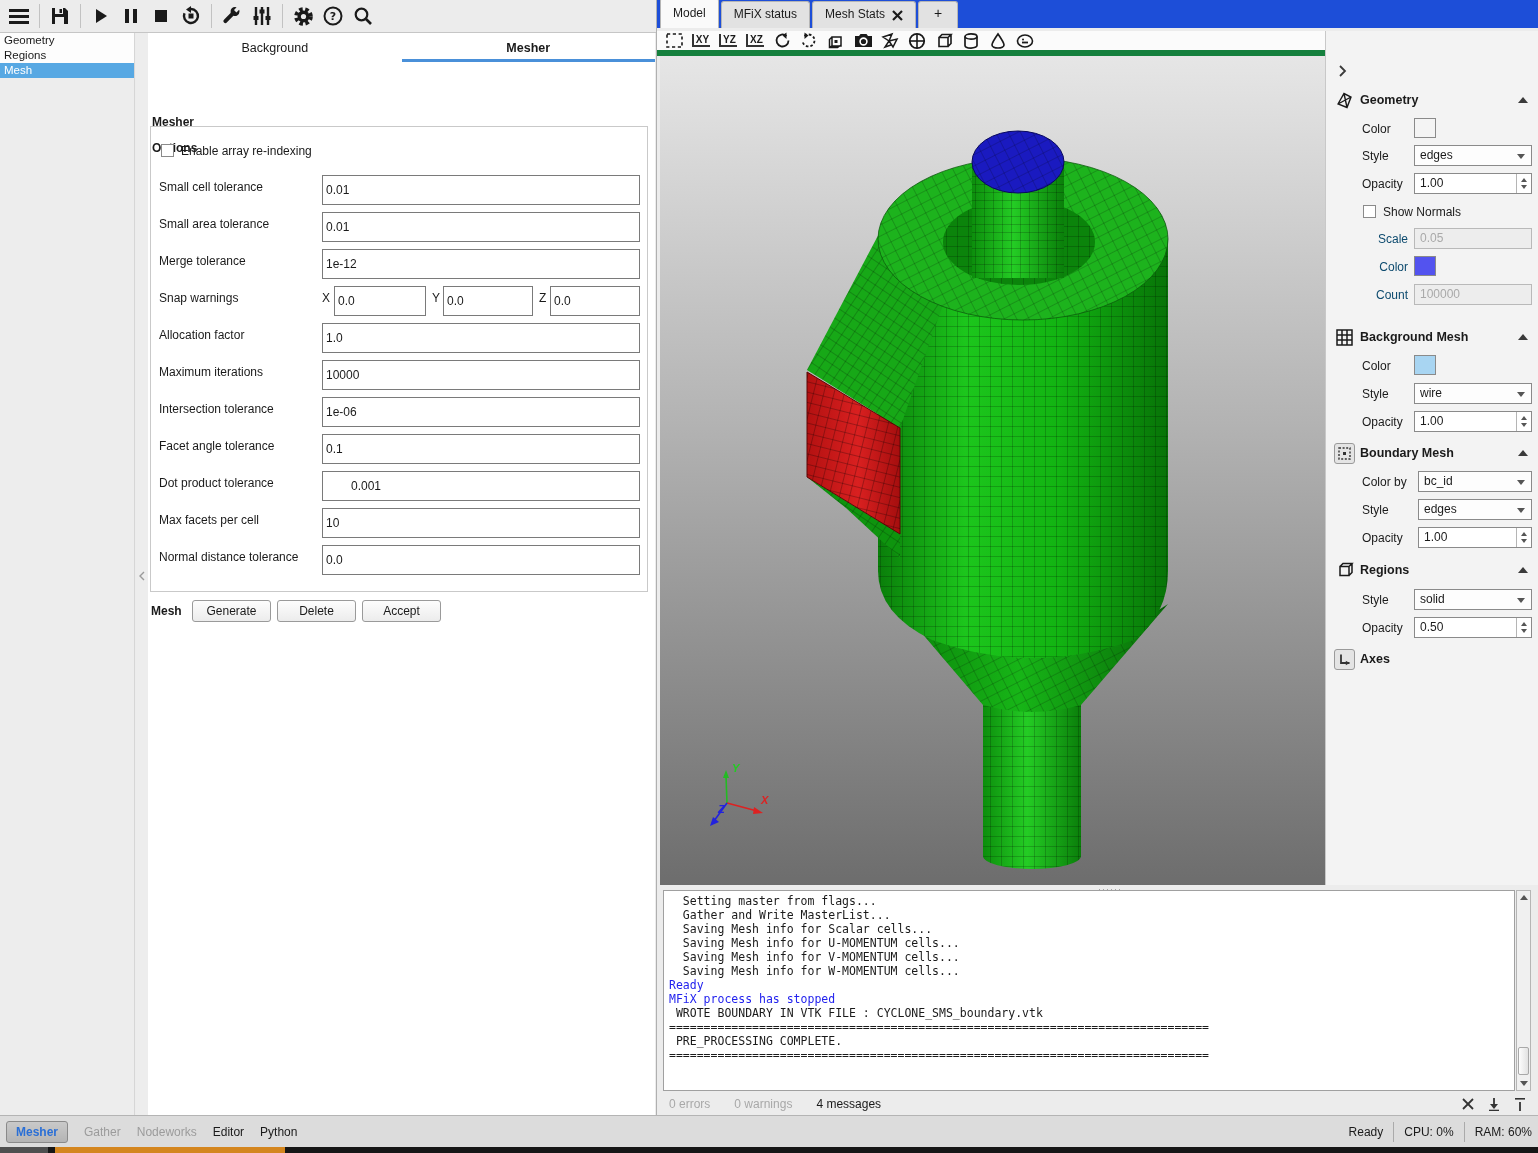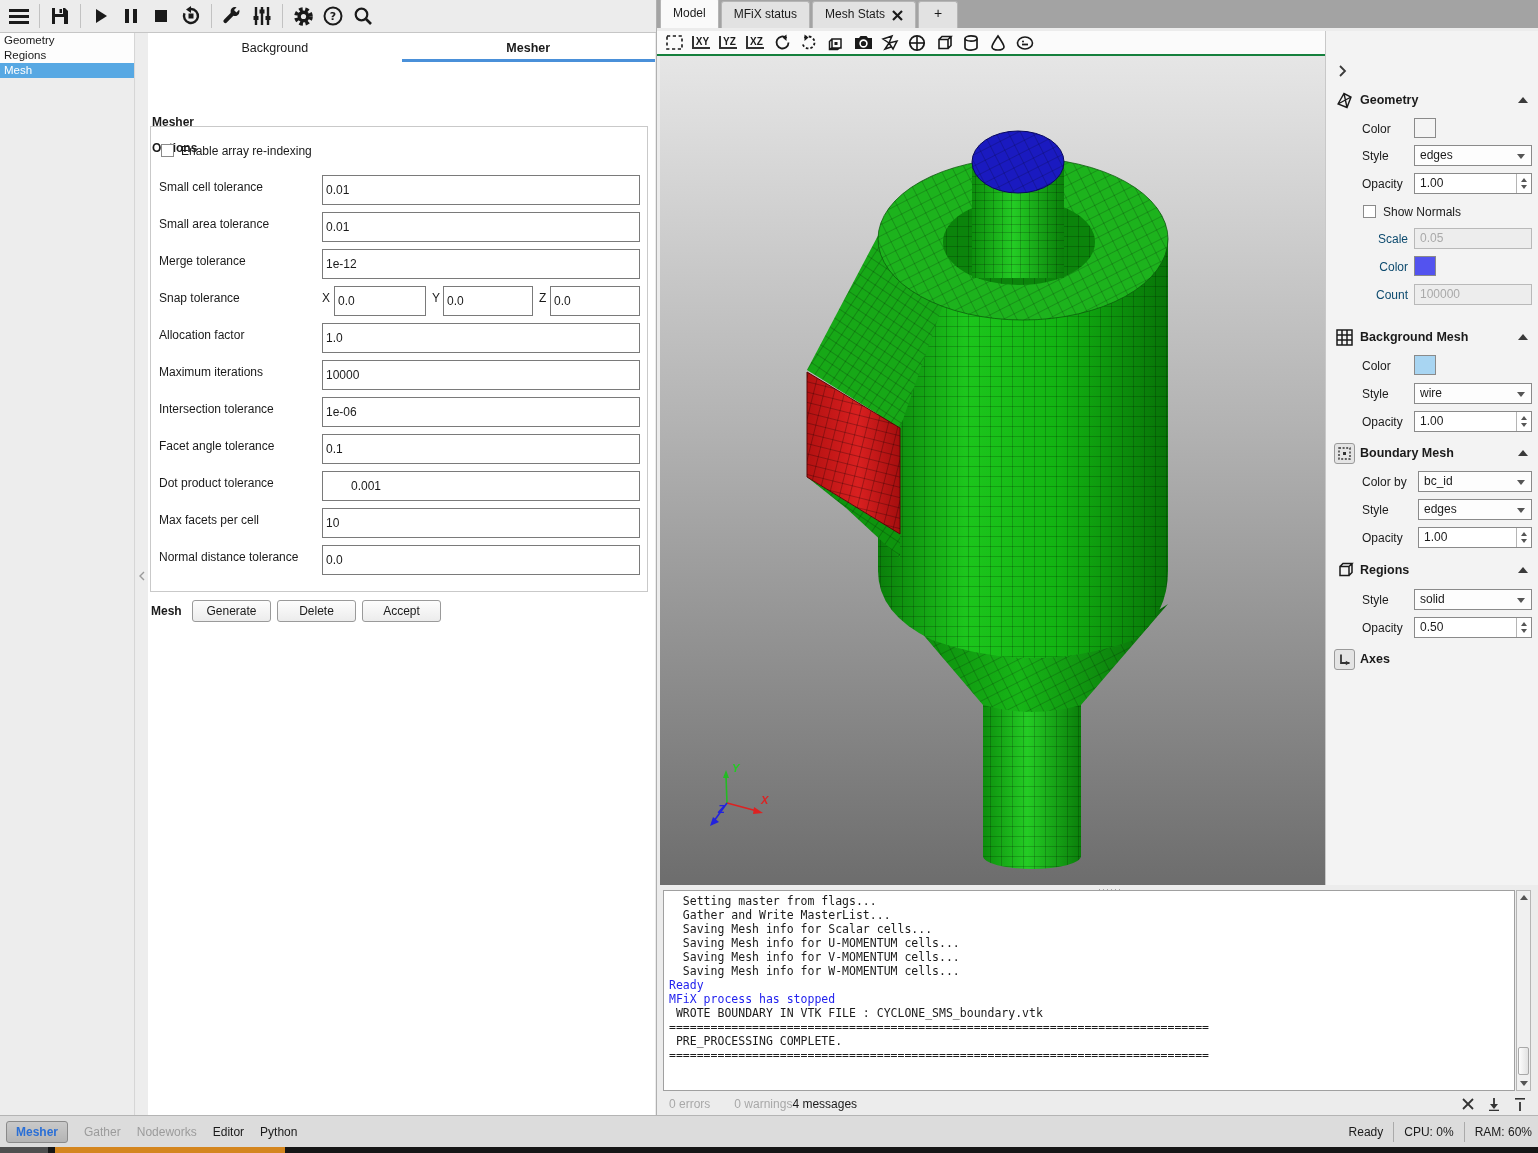--- a/index.html
+++ b/index.html
@@ -31,26 +31,26 @@
   .txt-input { position:absolute; height:30px; border:1px solid #7a7a7a; background:#fff; font-family:inherit; font-size:12px; padding:0 3px; color:#1a1a1a; }
   #mesher-dd { position:absolute; left:89px; top:78px; width:411px; height:22px; border:1px solid #c0c0c0; background:#f0f0f0; color:#9a9a9a; line-height:20px; padding-left:5px; }
   #mesher-dd .dd-arrow { border-top-color:#b0b0b0; }
   .dd-arrow { position:absolute; right:6px; top:9px; width:0; height:0; border-left:4px solid transparent; border-right:4px solid transparent; border-top:5px solid #555; }
   #groupbox { position:absolute; left:2px; top:93px; width:498px; height:466px; border:1px solid #c9c9c9; }
   .cbox { position:absolute; width:13px; height:13px; border:1px solid #8a8a8a; background:#fff; }
   .mesh-btn { position:absolute; height:22px; width:79px; border:1px solid #9a9a9a; border-radius:3px; background:linear-gradient(#fdfdfd,#ececec); font-family:inherit; font-size:12px; text-align:center; line-height:20px; cursor:default; }
 
   
   #right { position:absolute; left:656px; top:0; width:882px; height:1115px; background:#ececec; border-left:1px solid #b0b0b0; }
-  #viewtabs { position:absolute; left:0; top:0; width:100%; height:28px; background:#a3a3a3; display:flex; align-items:flex-end; padding-left:3px; }
+  #viewtabs { position:absolute; left:0; top:0; width:100%; height:28px; background:#1d4ed8; display:flex; align-items:flex-end; padding-left:3px; }
   .vtab { height:27px; padding:5px 12px 0 12px; margin-right:2px; background:#e2e2e2; border:1px solid #b5b5b5; border-bottom:none; border-radius:3px 3px 0 0; font-size:12px; display:flex; gap:7px; align-items:flex-start; cursor:default; }
   .vtab.active { background:#fafafa; height:30px; padding-top:7px; font-weight:normal; }
   .vtab.plus { width:40px; justify-content:center; }
 
-  #vtkbar { position:absolute; left:0; top:31px; width:668px; height:25px; background:#fbfbfb; border-bottom:2px solid #15803d; display:flex; align-items:center; gap:7px; padding-left:7px; }
+  #vtkbar { position:absolute; left:0; top:31px; width:668px; height:25px; background:#fbfbfb; border-bottom:6px solid #15803d; display:flex; align-items:center; gap:7px; padding-left:7px; }
   .vtkbtn { width:20px; height:20px; display:flex; align-items:center; justify-content:center; cursor:default; }
   .axlbl { font-size:10px; font-weight:bold; border-left:2px solid #333; border-bottom:2px solid #333; padding:1px 1px 0 2px; line-height:10px; }
 
   #viewport { position:absolute; left:3px; top:56px; width:665px; height:829px; cursor:default; }
 
   
   #vispanel { position:absolute; left:668px; top:31px; width:214px; height:854px; background:#f3f3f3; border-left:1px solid #c8c8c8; font-size:12px; }
   .sec-head { position:absolute; font-weight:bold; font-size:12.5px; }
   .sec-tri { position:absolute; width:0; height:0; border-left:5px solid transparent; border-right:5px solid transparent; border-bottom:6px solid #3a3a3a; }
   .vlabel { position:absolute; color:#1a1a1a; }
@@ -208,21 +208,21 @@
     <div class="cbox" style="left:13px;top:111px"></div>
     <div class="row-label" style="left:33px;top:111px">Enable array re-indexing</div>
 
     <div class="row-label" style="left:11px;top:147px">Small cell tolerance</div>
     <input class="txt-input" style="left: 174px; top: 142px; width: 318px;" value="0.01">
     <div class="row-label" style="left:11px;top:184px">Small area tolerance</div>
     <input class="txt-input" style="left: 174px; top: 179px; width: 318px;" value="0.01">
     <div class="row-label" style="left:11px;top:221px">Merge tolerance</div>
     <input class="txt-input" style="left: 174px; top: 216px; width: 318px;" value="1e-12">
 
-    <div class="row-label" style="left:11px;top:258px">Snap tolerance</div>
+    <div class="row-label" style="left:11px;top:258px">Snap warnings</div>
     <div class="row-label" style="left:174px;top:258px">X</div>
     <input class="txt-input" style="left: 186px; top: 253px; width: 92px;" value="0.0">
     <div class="row-label" style="left:284px;top:258px">Y</div>
     <input class="txt-input" style="left: 295px; top: 253px; width: 90px;" value="0.0">
     <div class="row-label" style="left:391px;top:258px">Z</div>
     <input class="txt-input" style="left: 402px; top: 253px; width: 90px;" value="0.0">
 
     <div class="row-label" style="left:11px;top:295px">Allocation factor</div>
     <input class="txt-input" style="left: 174px; top: 290px; width: 318px;" value="1.0">
     <div class="row-label" style="left:11px;top:332px">Maximum iterations</div>
@@ -535,21 +535,21 @@
       <div id="termscroll">
         <span class="scr-arrow" style="top:4px;border-bottom:5px solid #555"></span>
         <span class="scr-arrow" style="bottom:4px;border-top:5px solid #555"></span>
         <span id="term-thumb" style="top:156px;height:28px"></span>
       </div>
     </div>
 
     <div id="msgbar">
       <span class="dim" style="margin-left:12px">0 errors</span>
       <span class="dim" style="margin-left:24px">0 warnings</span>
-      <span style="">4 messages</span>
+      <span style="margin-left:24px">4 messages</span>
       <span style="margin-left:auto"></span>
       <span class="icon">
           <svg width="12" height="12">
             <g stroke="#333" stroke-width="1.8">
               <line x1="1" y1="1" x2="11" y2="11"></line>
               <line x1="11" y1="1" x2="1" y2="11"></line>
             </g>
           </svg>
         </span>
       <span class="icon">

